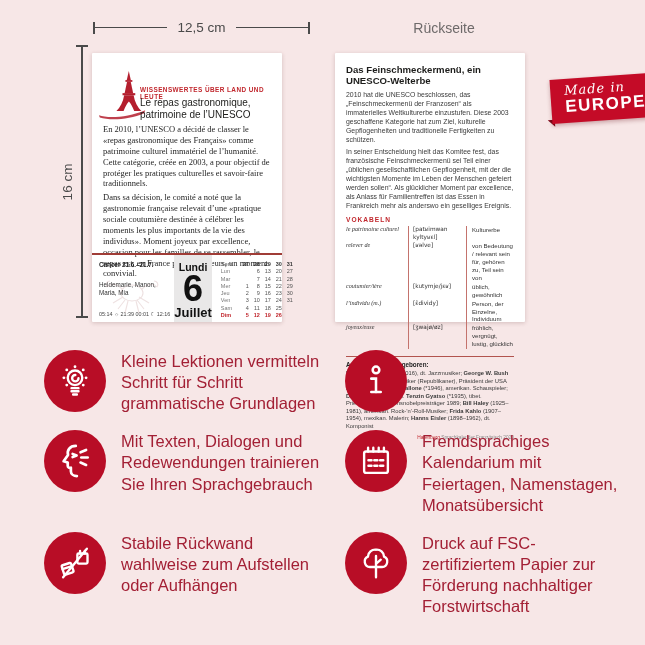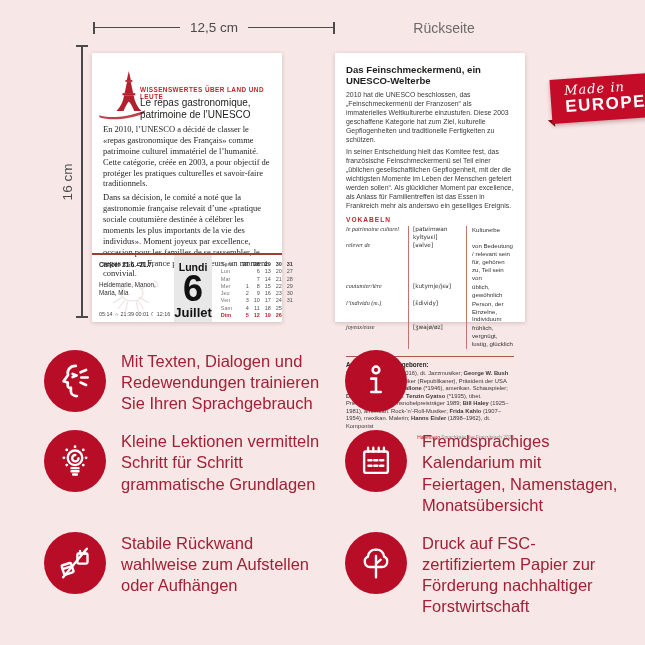--- a/index.html
+++ b/index.html
@@ -1,20 +1,20 @@
 <!DOCTYPE html>
 <html><head>
 <meta charset="utf-8">
 <style>
   html,body{margin:0;padding:0;}
   body{font-family:"Liberation Sans",sans-serif;}
   #stage{position:relative;width:645px;height:645px;background:#f7e7e7;overflow:hidden;}
 
   
-  .dim-h{position:absolute;left:93px;top:20px;width:242px;height:15px;display:flex;align-items:center;color:#4a4a4a;}
+  .dim-h{position:absolute;left:93px;top:20px;width:217px;height:15px;display:flex;align-items:center;color:#4a4a4a;}
   .dim-h .cap{width:2px;height:12px;background:#4a4a4a;}
   .dim-h .seg{flex:1;height:1.5px;background:#4a4a4a;}
   .dim-h .lbl{padding:0 10px;font-size:13.5px;white-space:nowrap;}
   .back-lbl{position:absolute;left:335px;top:20px;width:218px;text-align:center;font-size:14px;color:#6e6a6a;}
   .dim-v{position:absolute;left:76px;top:45px;height:273px;display:flex;flex-direction:column;align-items:center;}
   .dim-v .cap{height:2px;width:12px;background:#4a4a4a;}
   .dim-v .seg{flex:1;width:1.5px;background:#4a4a4a;}
   .dim-v .lbl{position:absolute;top:50%;left:-9px;transform:translate(-50%,-50%) rotate(-90deg);font-size:13.5px;color:#4a4a4a;white-space:nowrap;background:#f7e7e7;padding:0 8px;}
 
   
@@ -242,53 +242,53 @@
   <div class="badge-fold"></div>
   <div class="badge">
     <div class="l1">Made in</div>
     <div class="l2">EUROPE</div>
   </div>
 
   <div class="features">
 
     <div class="feature">
       <div class="ficon">
-        <svg viewBox="0 0 24 24" fill="none" stroke="#ffffff" stroke-width="1.7" stroke-linecap="round" stroke-linejoin="round">
-          <path d="M12.5 2.5 C8.5 2.5 6.8 5.4 7.6 8.2 L4.8 12.2 L7.4 13 L7.4 15 C7.4 16.2 8.4 16.6 9.4 16.2 L9.4 18.4 C9.4 20.4 11.2 21.5 13.2 21.5"></path>
-          <path d="M10.5 9.5 L13 8.5 L10.5 7.5"></path>
-          <path d="M15.5 6.5 L19 5"></path>
-          <path d="M16 9.8 L20 9.8"></path>
-          <path d="M15.5 13 L19 14.5"></path>
-        </svg>
-      </div>
-      <div class="ftext">Mit Texten, Dialogen und Redewendungen trainieren Sie Ihren Sprachgebrauch</div>
-    </div>
-
-    <div class="feature">
-      <div class="ficon">
         <svg viewBox="0 0 24 24" fill="none" stroke="#ffffff" stroke-width="1.5" stroke-linecap="round">
           <circle cx="12" cy="10" r="4.6"></circle>
           <path d="M12.2 8.2 a2 2 0 1 0 2 2"></path>
           <path d="M9.8 16.5 h4.4 M9.8 18.5 h4.4 M10.8 20.5 h2.4"></path>
           <g fill="#ffffff" stroke="none">
             <circle cx="12" cy="3" r="0.9"></circle>
               <circle cx="6.8" cy="5" r="0.9"></circle>
               <circle cx="17.2" cy="5" r="0.9"></circle>
             <circle cx="5" cy="10" r="0.9"></circle>
               <circle cx="19" cy="10" r="0.9"></circle>
             <circle cx="6.8" cy="14.6" r="0.9"></circle>
               <circle cx="17.2" cy="14.6" r="0.9"></circle>
           </g>
         </svg>
       </div>
       <div class="ftext">Kleine Lektionen vermitteln Schritt für Schritt grammatische Grundlagen</div>
     </div>
 
     <div class="feature">
       <div class="ficon">
+        <svg viewBox="0 0 24 24" fill="none" stroke="#ffffff" stroke-width="1.7" stroke-linecap="round" stroke-linejoin="round">
+          <path d="M12.5 2.5 C8.5 2.5 6.8 5.4 7.6 8.2 L4.8 12.2 L7.4 13 L7.4 15 C7.4 16.2 8.4 16.6 9.4 16.2 L9.4 18.4 C9.4 20.4 11.2 21.5 13.2 21.5"></path>
+          <path d="M10.5 9.5 L13 8.5 L10.5 7.5"></path>
+          <path d="M15.5 6.5 L19 5"></path>
+          <path d="M16 9.8 L20 9.8"></path>
+          <path d="M15.5 13 L19 14.5"></path>
+        </svg>
+      </div>
+      <div class="ftext">Mit Texten, Dialogen und Redewendungen trainieren Sie Ihren Sprachgebrauch</div>
+    </div>
+
+    <div class="feature">
+      <div class="ficon">
         <svg viewBox="0 0 24 24" fill="none" stroke="#ffffff" stroke-width="1.5" stroke-linecap="round">
           <path d="M4.5 21 L19.5 3"></path>
           <g transform="rotate(-18 7.5 15.5)">
             <rect x="4.2" y="12.5" width="6.2" height="6.2" rx="0.8"></rect>
             <path d="M4.2 14.8 h6.2"></path>
           </g>
           <rect x="13.5" y="6" width="6.4" height="6.4" rx="0.8"></rect>
           <path d="M15.2 6 v-1.6 M18.2 6 v-1.6"></path>
         </svg>
       </div>

